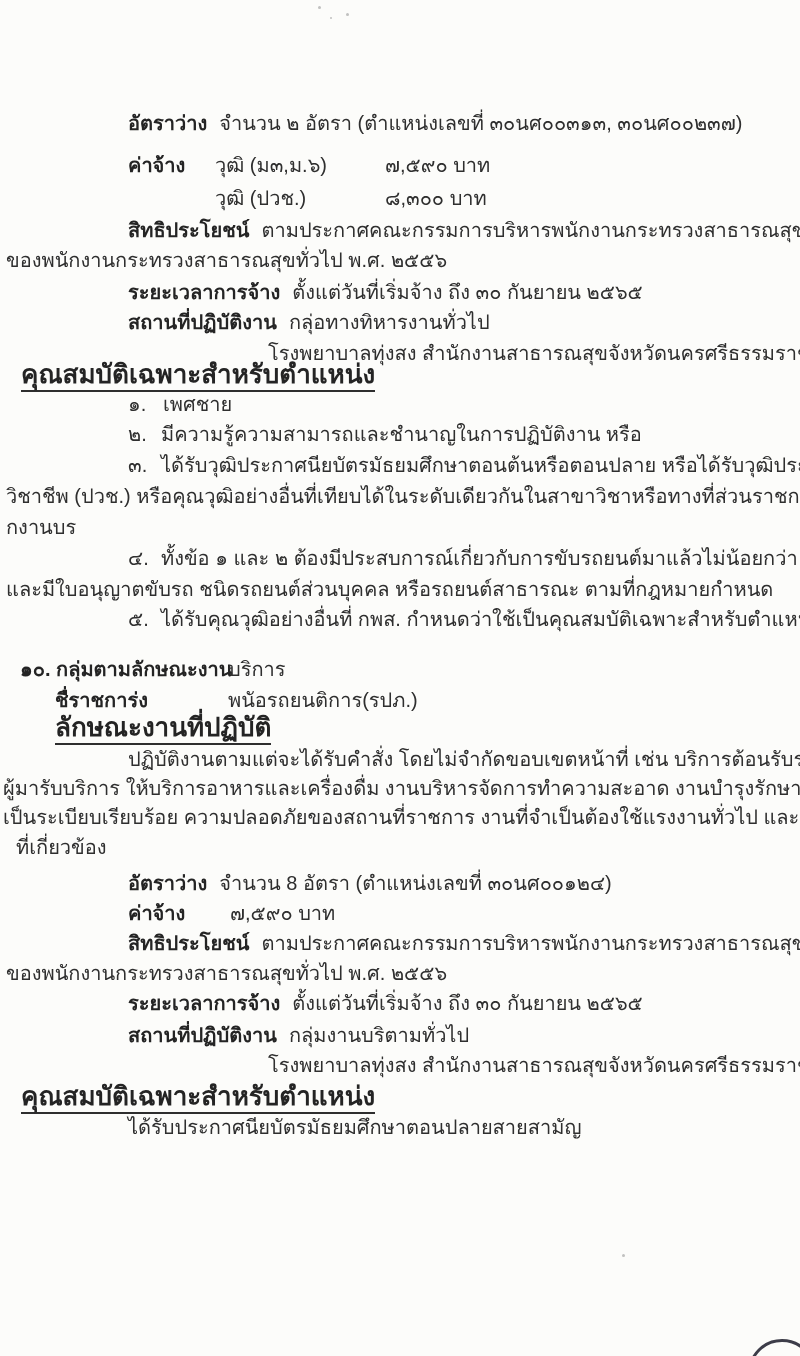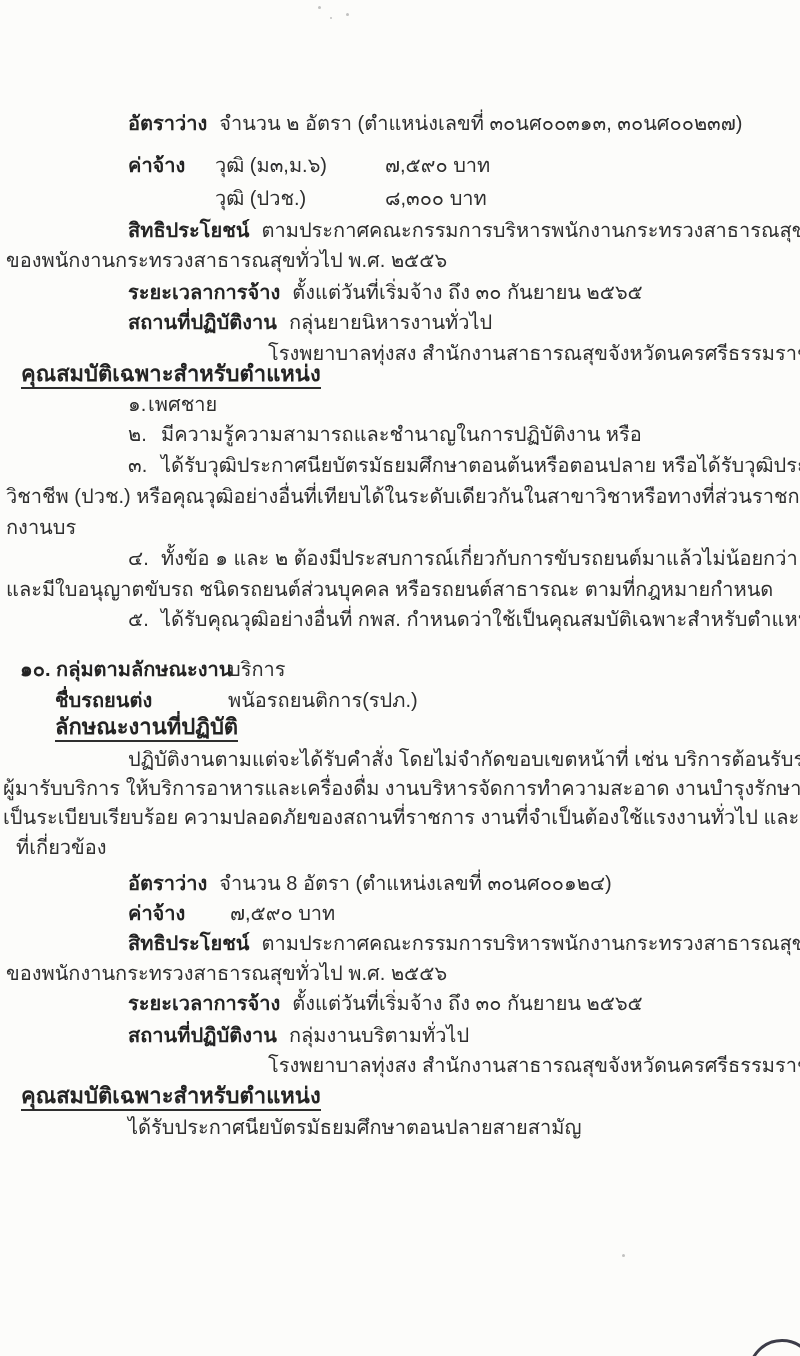--- a/index.html
+++ b/index.html
@@ -6,21 +6,21 @@
   #page{
     position:relative;width:800px;height:1356px;margin:0 auto;
     background:#fcfcfa;overflow:hidden;
     font-family:"Liberation Sans","DejaVu Sans",sans-serif;
     color:#2f2f2f;
   }
   .ln{position:absolute;white-space:nowrap;font-size:20px;line-height:30px;height:30px;}
   .b{font-weight:bold;color:#242424;}
   .lbl{margin-right:12px;text-align:center;}
   .abs{position:absolute;top:0;white-space:nowrap;}
-  .hd{font-size:22px;}
+  .hd{font-size:26px;}
   .u{border-bottom:2px solid #2e2e2e;padding-bottom:1px;}
   .speck{position:absolute;background:#8f8f8f;border-radius:50%;opacity:.55;}
   .stamp-arc{
     position:absolute;left:748px;top:1339px;width:62px;height:62px;
     border:3px solid #3d3d49;border-radius:50%;background:transparent;
   }
 </style>
 </head>
 <body>
 
@@ -52,33 +52,33 @@
     </div>
     <div class="ln" style="top:245px;left:6px">
       <span>ของพนักงานกระทรวงสาธารณสุขทั่วไป พ.ศ. ๒๕๕๖</span>
     </div>
 
     <div class="ln" style="top:277px;left:128px">
       <span class="b lbl">ระยะเวลาการจ้าง</span><span>ตั้งแต่วันที่เริ่มจ้าง ถึง ๓๐ กันยายน ๒๕๖๕</span>
     </div>
 
     <div class="ln" style="top:307px;left:128px">
-      <span class="b lbl">สถานที่ปฏิบัติงาน</span><span>กลุ่นยายนิหารงานทั่วไป</span>
+      <span class="b lbl">สถานที่ปฏิบัติงาน</span><span>กลุ่อทางทิหารงานทั่วไป</span>
     </div>
     <div class="ln" style="top:338px;left:268px">
       <span>โรงพยาบาลทุ่งสง สำนักงานสาธารณสุขจังหวัดนครศรีธรรมราช</span>
     </div>
 
     <div class="ln hd" style="top:359px;left:21px">
       <span class="b u">คุณสมบัติเฉพาะสำหรับตำแหน่ง</span>
     </div>
 
     <div class="ln" style="top:389px;left:0">
       <span class="abs" style="left:128px">๑.</span>
-      <span class="abs" style="left:148px">เพศชาย</span>
+      <span class="abs" style="left:163px">เพศชาย</span>
     </div>
     <div class="ln" style="top:419px;left:0">
       <span class="abs" style="left:128px">๒.</span>
       <span class="abs" style="left:161px">มีความรู้ความสามารถและชำนาญในการปฏิบัติงาน หรือ</span>
     </div>
     <div class="ln" style="top:450px;left:0">
       <span class="abs" style="left:128px">๓.</span>
       <span class="abs" style="left:161px">ได้รับวุฒิประกาศนียบัตรมัธยมศึกษาตอนต้นหรือตอนปลาย หรือได้รับวุฒิประกาศนียบัตร</span>
     </div>
     <div class="ln" style="top:481px;left:6px">
@@ -101,21 +101,21 @@
   </div>
 
   <div>
 
     <div class="ln" style="top:654px;left:0">
       <span class="b abs" style="left:20px"><span>๑๐.</span> <span>กลุ่มตามลักษณะงาน</span></span>
       <span class="abs" style="left:228px">บริการ</span>
     </div>
 
     <div class="ln" style="top:685px;left:0">
-      <span class="b abs" style="left:55px">ชื่บรถยนต่ง</span>
+      <span class="b abs" style="left:55px">ชื่ราชการ่ง</span>
       <span class="abs" style="left:228px">พนัอรถยนติการ(รปภ.)</span>
     </div>
 
     <div class="ln hd" style="top:712px;left:55px">
       <span class="b u">ลักษณะงานที่ปฏิบัติ</span>
     </div>
 
     <div class="ln" style="top:744px;left:128px">
       <span>ปฏิบัติงานตามแต่จะได้รับคำสั่ง โดยไม่จำกัดขอบเขตหน้าที่ เช่น บริการต้อนรับรองแขกหรือ</span>
     </div>

